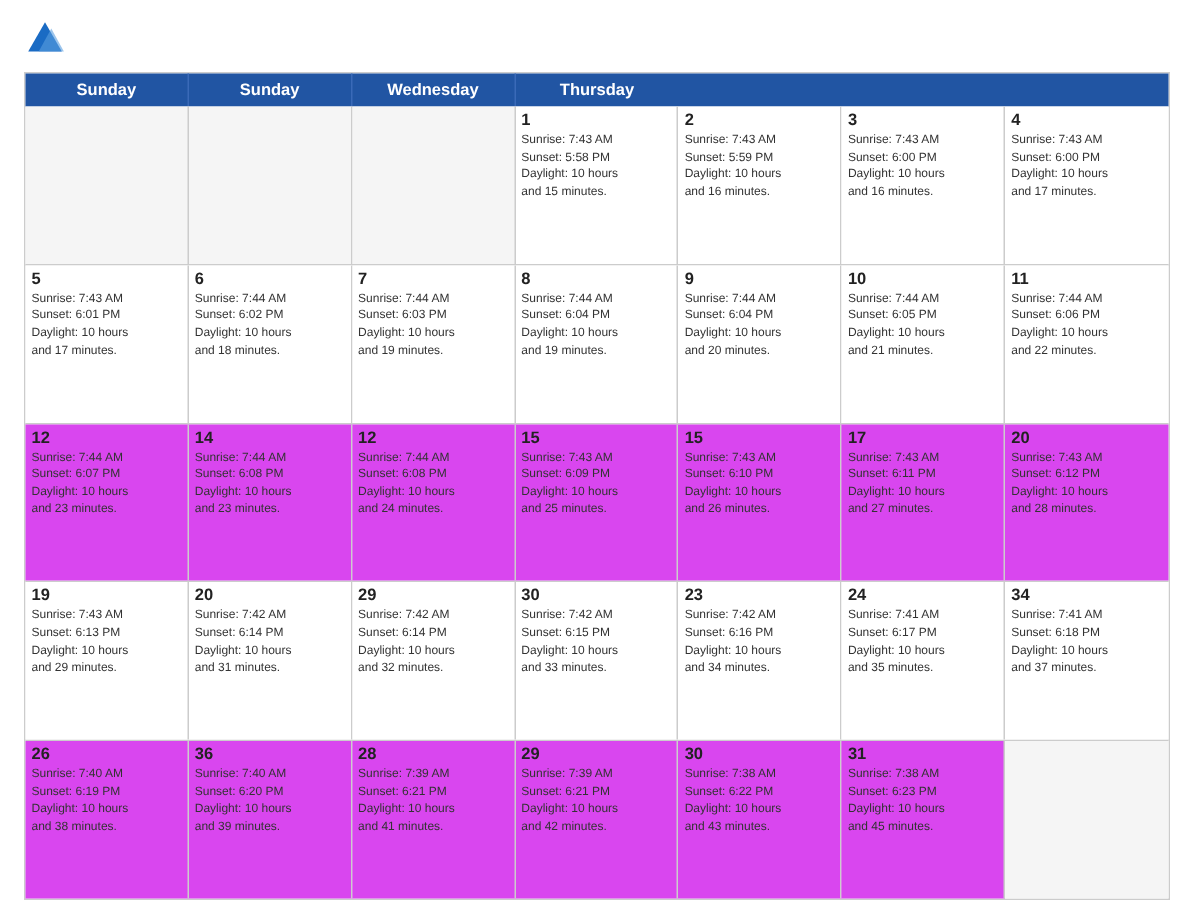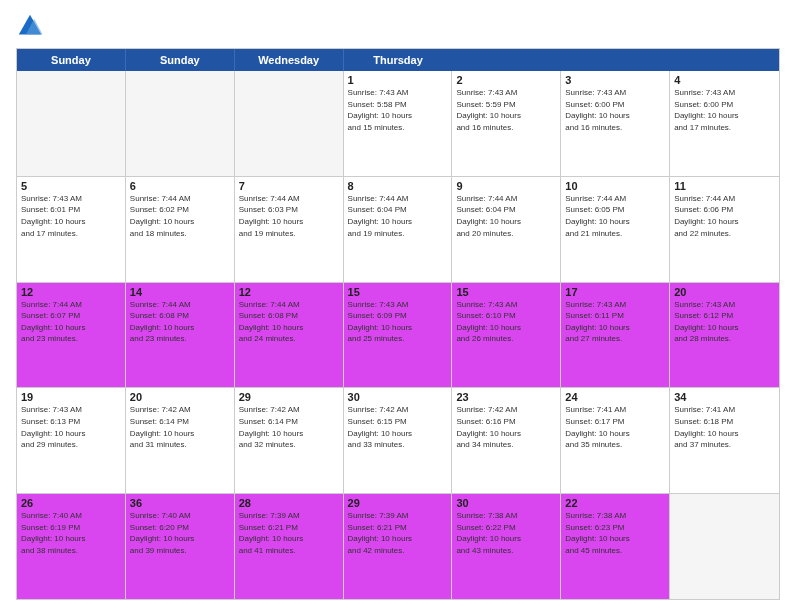--- a/index.html
+++ b/index.html
@@ -361,21 +361,21 @@
 and 42 minutes.</div>
           </div>
           <div class="cal-cell shaded">
             <div class="day-num">30</div>
             <div class="day-info" style="white-space: pre-line;">Sunrise: 7:38 AM
 Sunset: 6:22 PM
 Daylight: 10 hours
 and 43 minutes.</div>
           </div>
           <div class="cal-cell shaded">
-            <div class="day-num">22</div>
+            <div class="day-num">31</div>
             <div class="day-info" style="white-space: pre-line;">Sunrise: 7:38 AM
 Sunset: 6:23 PM
 Daylight: 10 hours
 and 45 minutes.</div>
           </div>
           <div class="cal-cell empty"></div>
         </div>
       </div>
   </div>
 </div>

